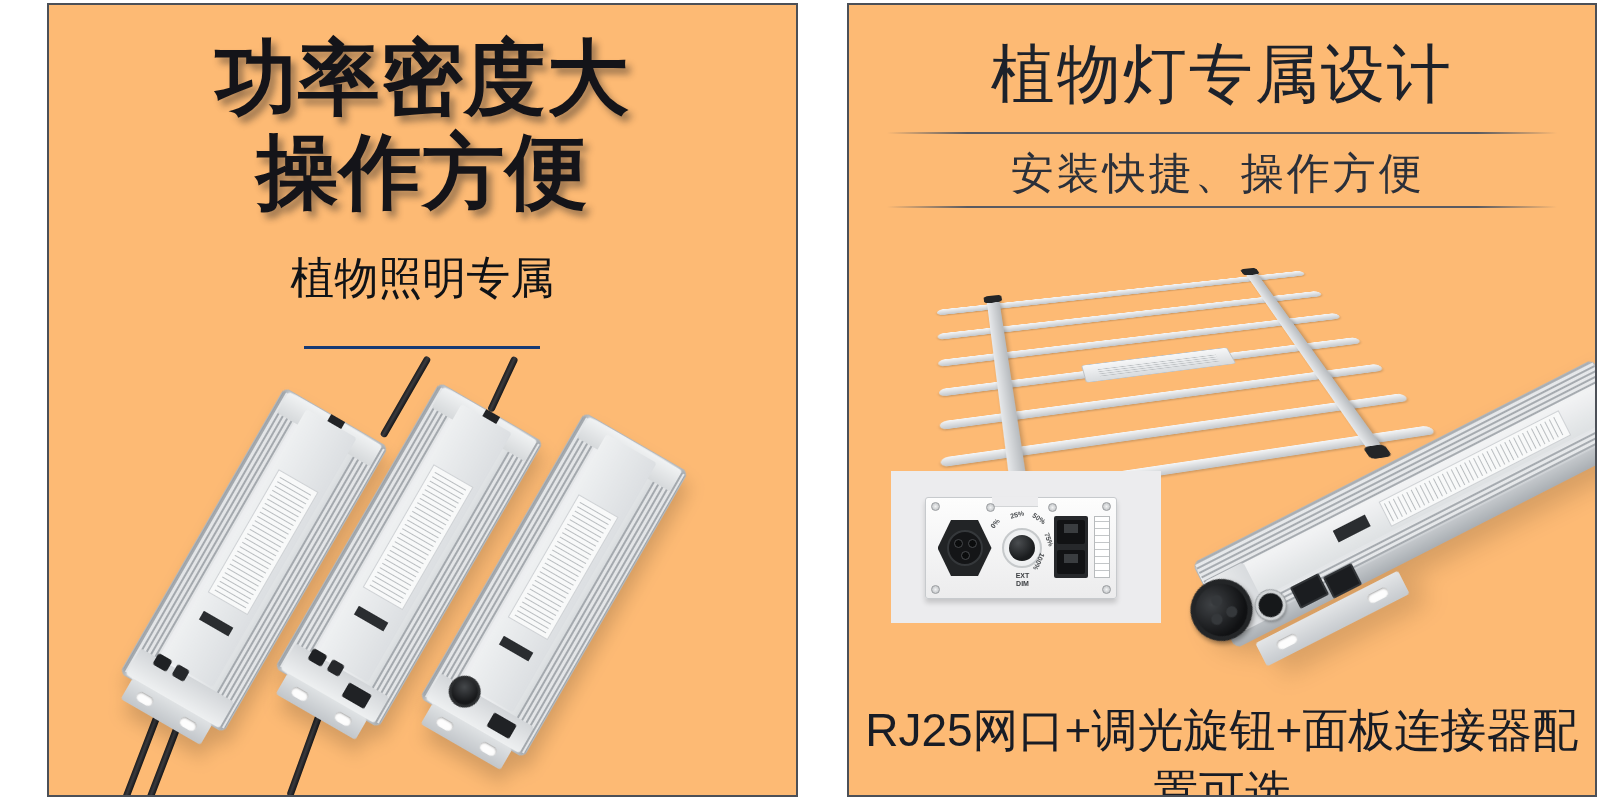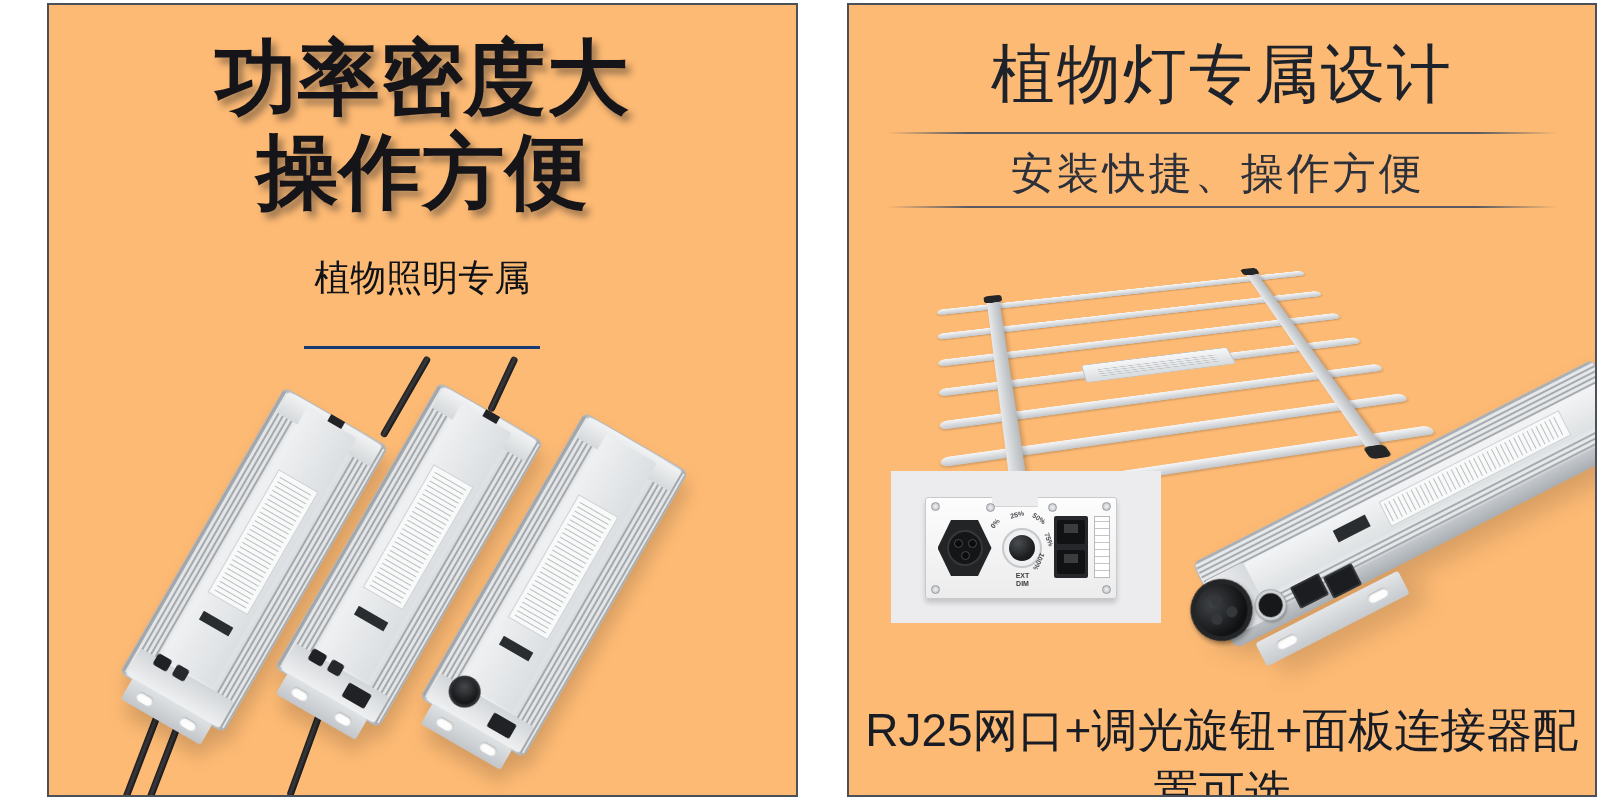--- a/index.html
+++ b/index.html
@@ -5,21 +5,21 @@
   html,body{margin:0;padding:0;background:#fff;}
   body{width:1600px;height:800px;position:relative;font-family:"Liberation Sans","DejaVu Sans",sans-serif;overflow:hidden;}
   .page{position:absolute;inset:0;display:flex;gap:5px;padding:3px;box-sizing:border-box;}
   .panel{flex:1;position:relative;border:2px solid #4c5057;background:#fdba74;overflow:hidden;margin-left:44px;}
 
   
   .l-title{position:absolute;top:26px;left:0;right:0;text-align:center;
     font-size:82px;font-weight:900;line-height:94px;letter-spacing:1px;color:#141419;
     text-shadow:5px 6px 7px rgba(25,25,28,.42);}
   .l-sub{position:absolute;top:252px;left:0;right:0;text-align:center;
-    font-size:36px;line-height:41px;color:#0f1216;}
+    font-size:44px;line-height:41px;color:#0f1216;}
   .l-underline{position:absolute;top:341px;left:50%;transform:translateX(-50%);
     width:236px;height:3px;background:#163a74;}
   .l-scene{position:absolute;left:0;right:0;top:350px;bottom:0;}
 
   .cable{position:absolute;width:7px;background:linear-gradient(90deg,#1c1c1e,#3a3a3d 45%,#161618);
     border-radius:4px;transform-origin:top center;z-index:1;}
 
   .driver{position:absolute;width:120px;height:330px;transform:rotate(30deg);z-index:2;
     filter:drop-shadow(9px 11px 9px rgba(0,0,0,.16));}
   .drv-body{position:absolute;inset:0;border-radius:7px;overflow:hidden;

